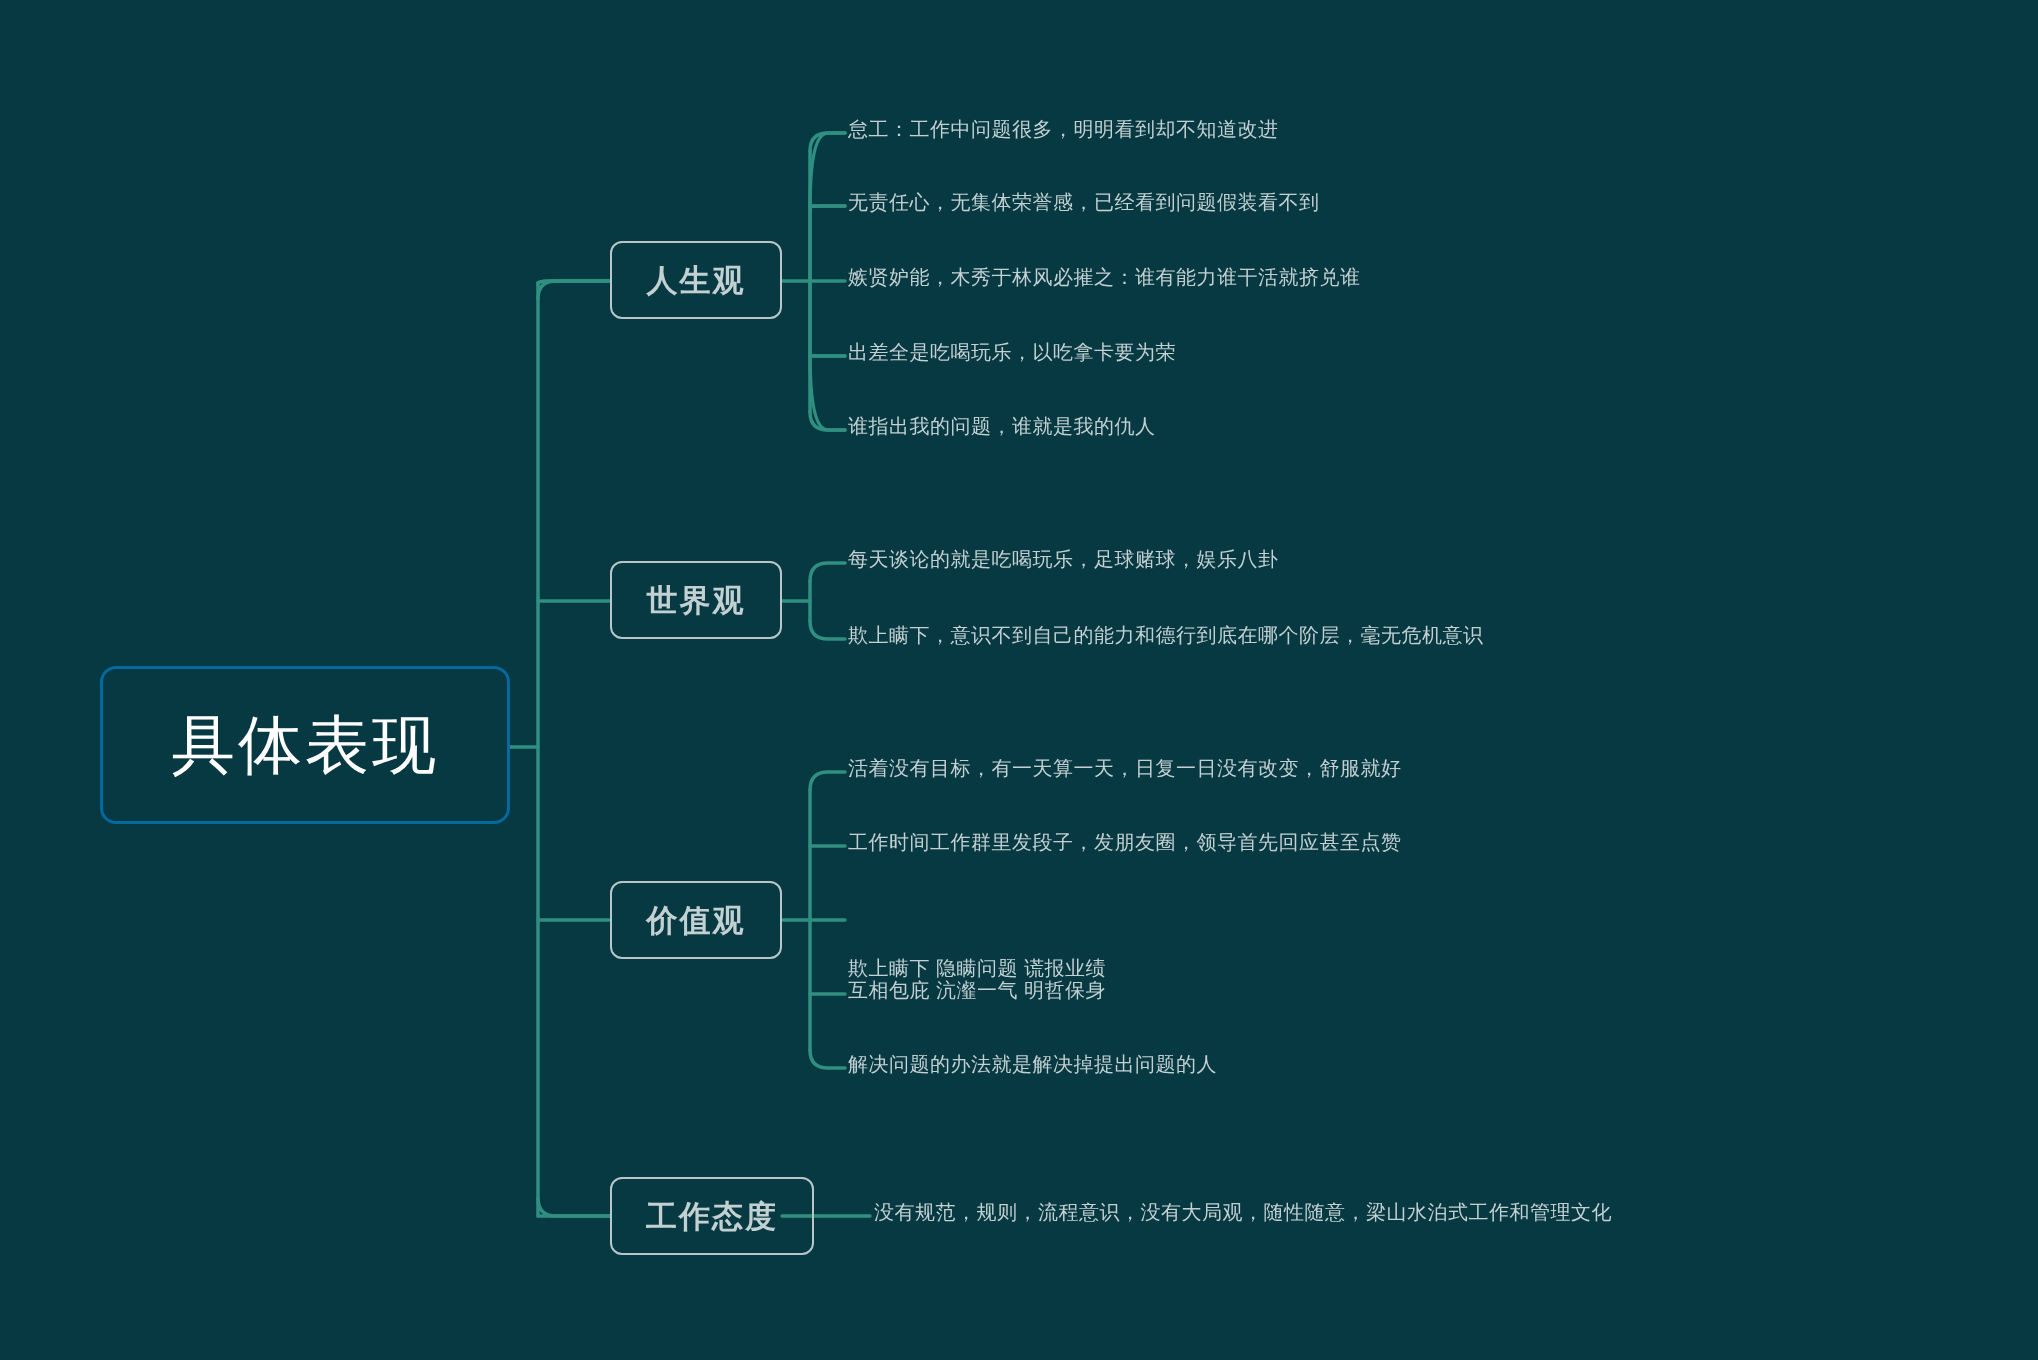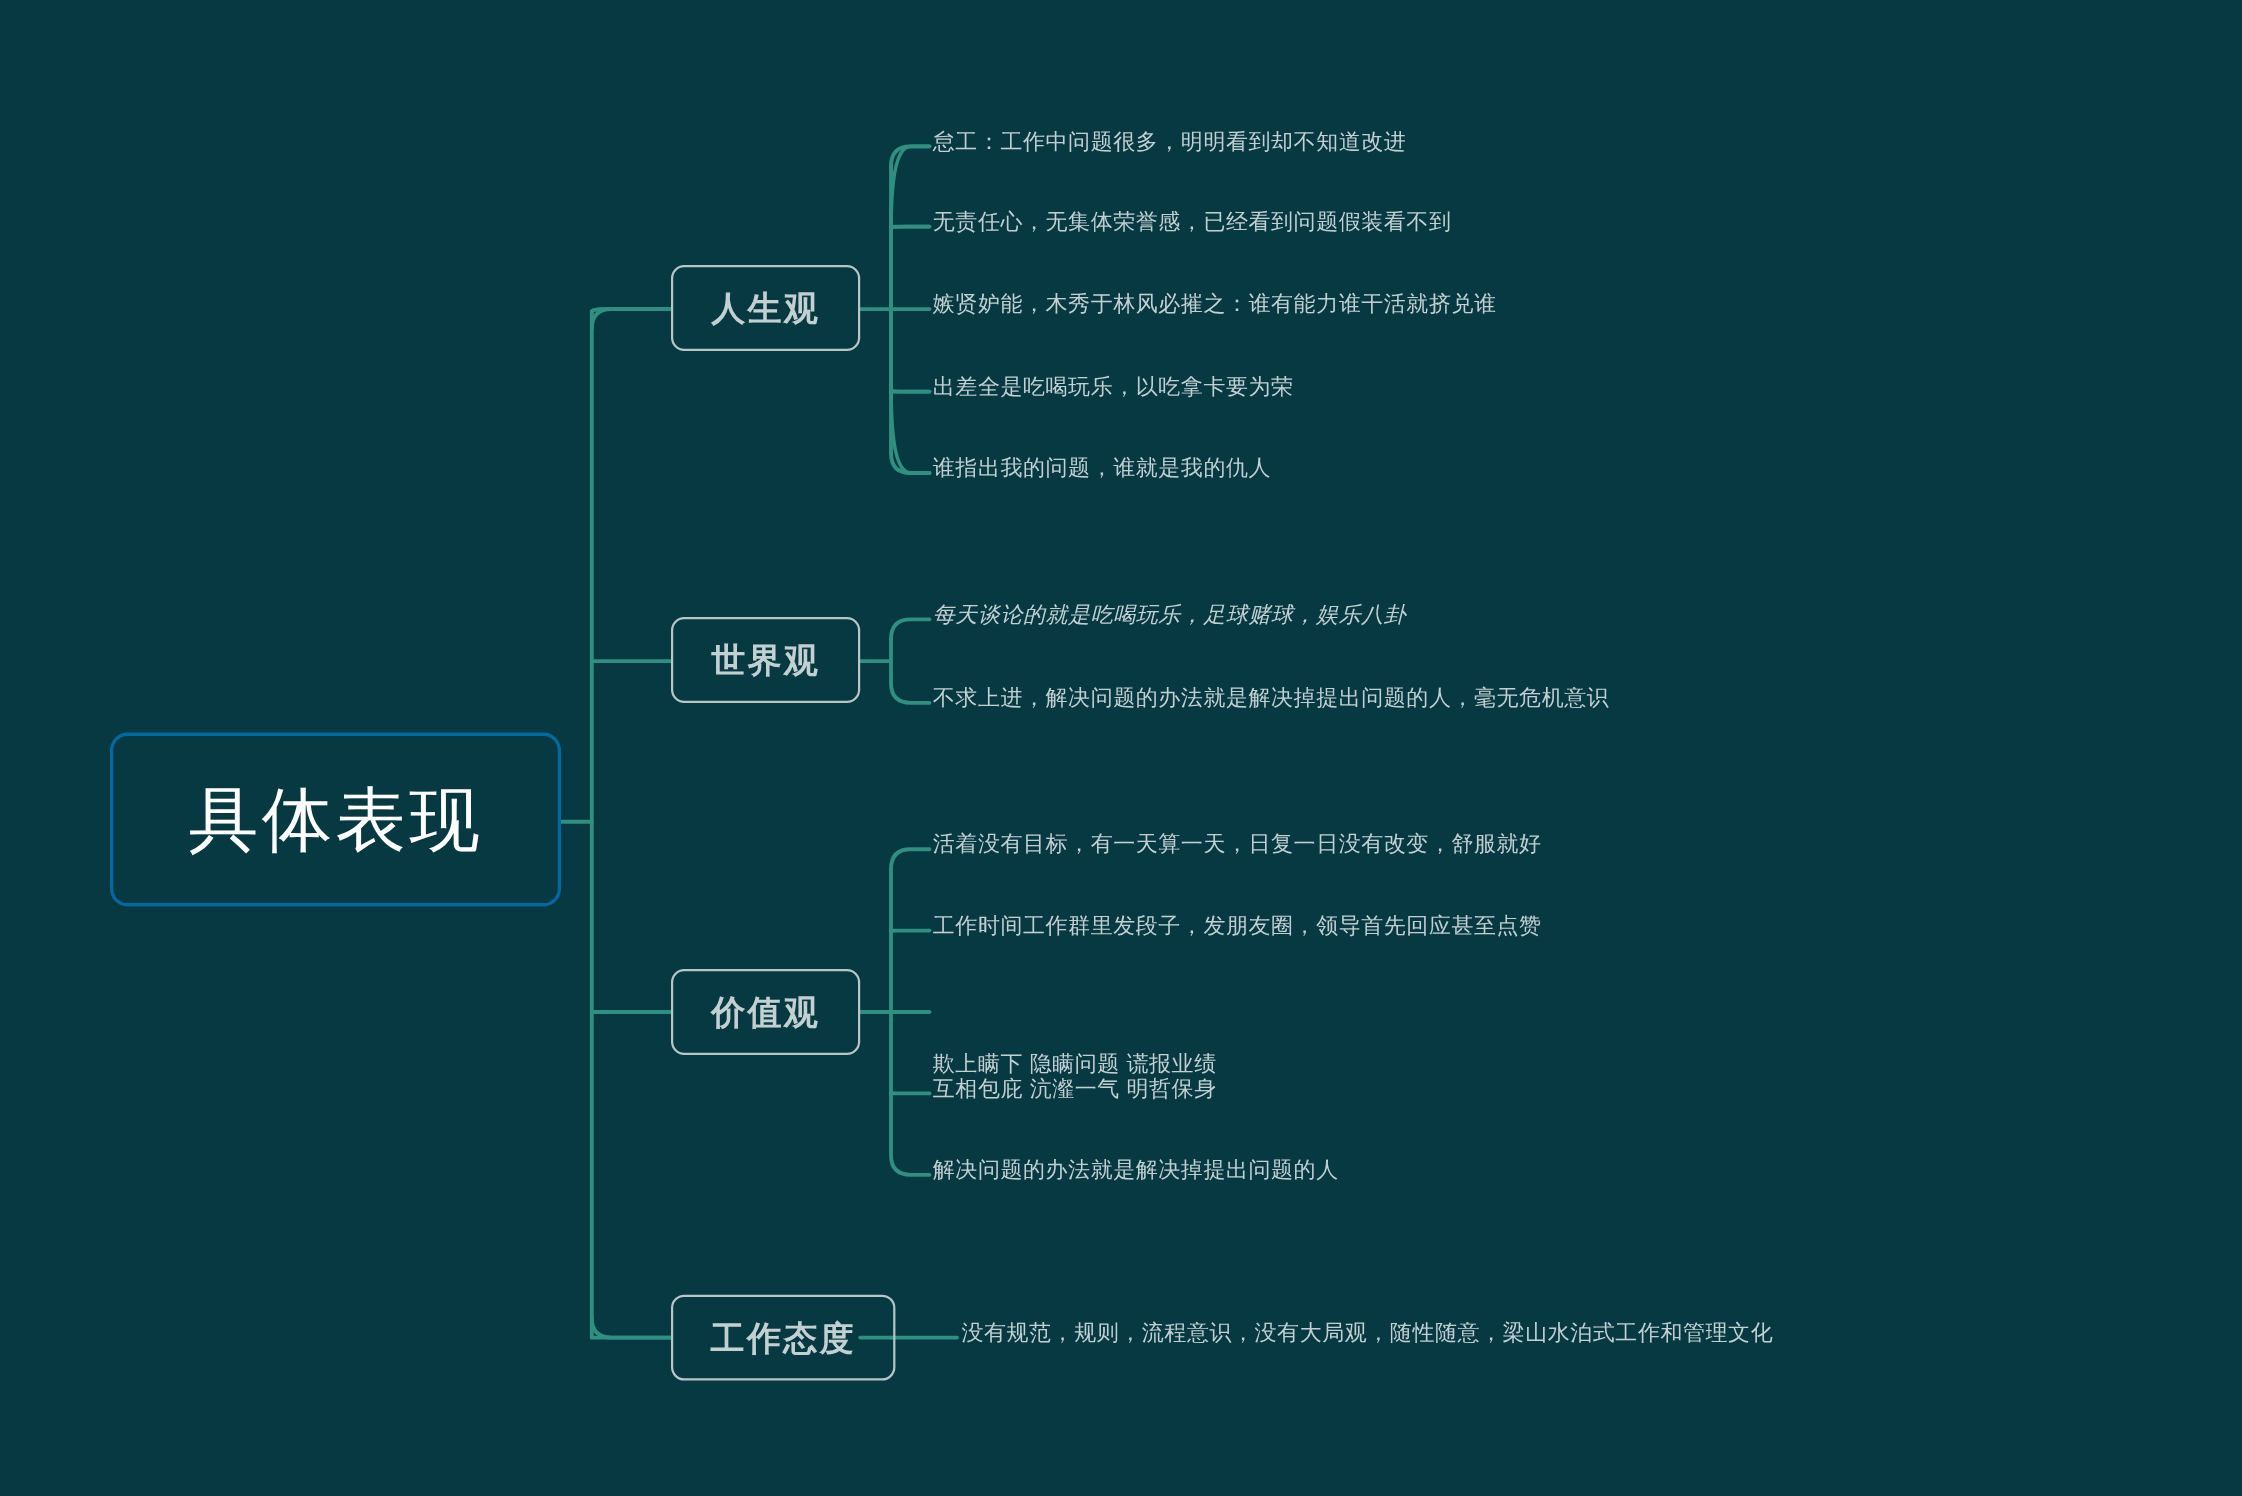--- a/index.html
+++ b/index.html
@@ -121,22 +121,22 @@
   </div>
   <div class="leaf" style="left:848px;top:119px;">怠工：工作中问题很多，明明看到却不知道改进</div>
   <div class="leaf" style="left:848px;top:192px;">无责任心，无集体荣誉感，已经看到问题假装看不到</div>
   <div class="leaf" style="left:848px;top:267px;">嫉贤妒能，木秀于林风必摧之：谁有能力谁干活就挤兑谁</div>
   <div class="leaf" style="left:848px;top:342px;">出差全是吃喝玩乐，以吃拿卡要为荣</div>
   <div class="leaf" style="left:848px;top:416px;">谁指出我的问题，谁就是我的仇人</div>
 
   <div class="branch-node" style="left:610px;top:561px;width:172px;height:78px;">
     <span class="label">世界观</span>
   </div>
-  <div class="leaf" style="left:848px;top:549px;font-style:italic;">每天谈论的就是吃喝玩乐，足球赌球，娱乐八卦</div>
-  <div class="leaf" style="left:848px;top:625px;">不求上进，解决问题的办法就是解决掉提出问题的人，毫无危机意识</div>
+  <div class="leaf" style="left:848px;top:549px;">每天谈论的就是吃喝玩乐，足球赌球，娱乐八卦</div>
+  <div class="leaf" style="left:848px;top:625px;">欺上瞒下，意识不到自己的能力和德行到底在哪个阶层，毫无危机意识</div>
 
   <div class="branch-node" style="left:610px;top:881px;width:172px;height:78px;">
     <span class="label">价值观</span>
   </div>
   <div class="leaf" style="left:848px;top:758px;">活着没有目标，有一天算一天，日复一日没有改变，舒服就好</div>
   <div class="leaf" style="left:848px;top:832px;">工作时间工作群里发段子，发朋友圈，领导首先回应甚至点赞</div>
   <div class="leaf" style="left:848px;top:958px;">欺上瞒下 隐瞒问题 谎报业绩</div>
   <div class="leaf" style="left:848px;top:980px;">互相包庇 沆瀣一气 明哲保身</div>
   <div class="leaf" style="left:848px;top:1054px;">解决问题的办法就是解决掉提出问题的人</div>
 

